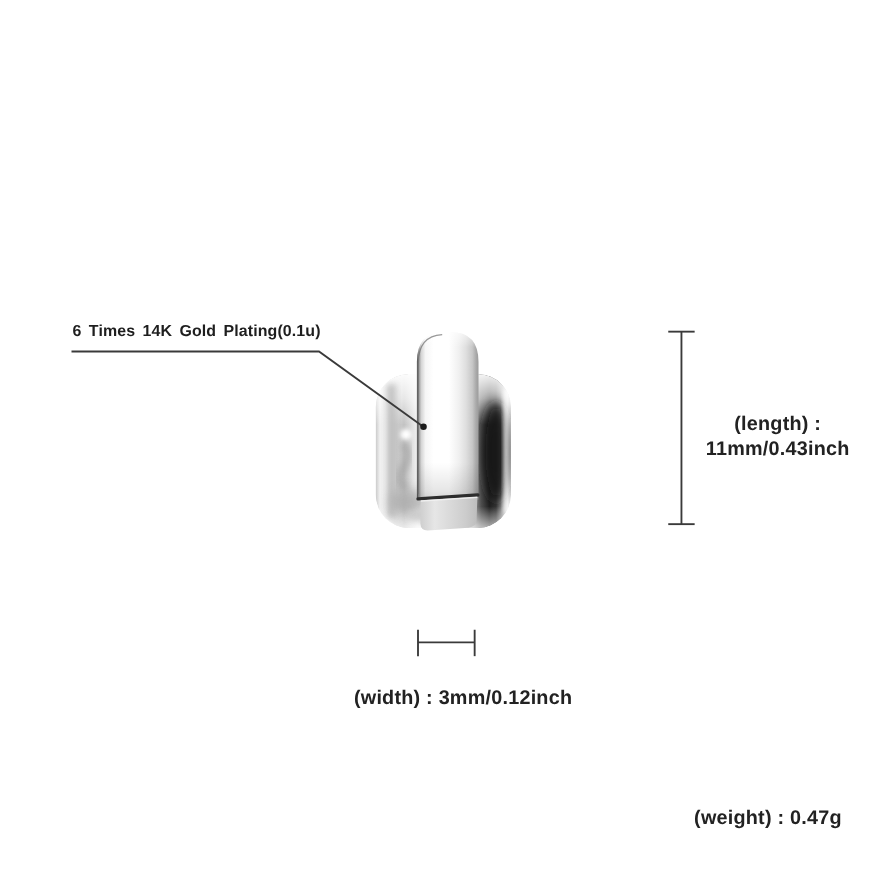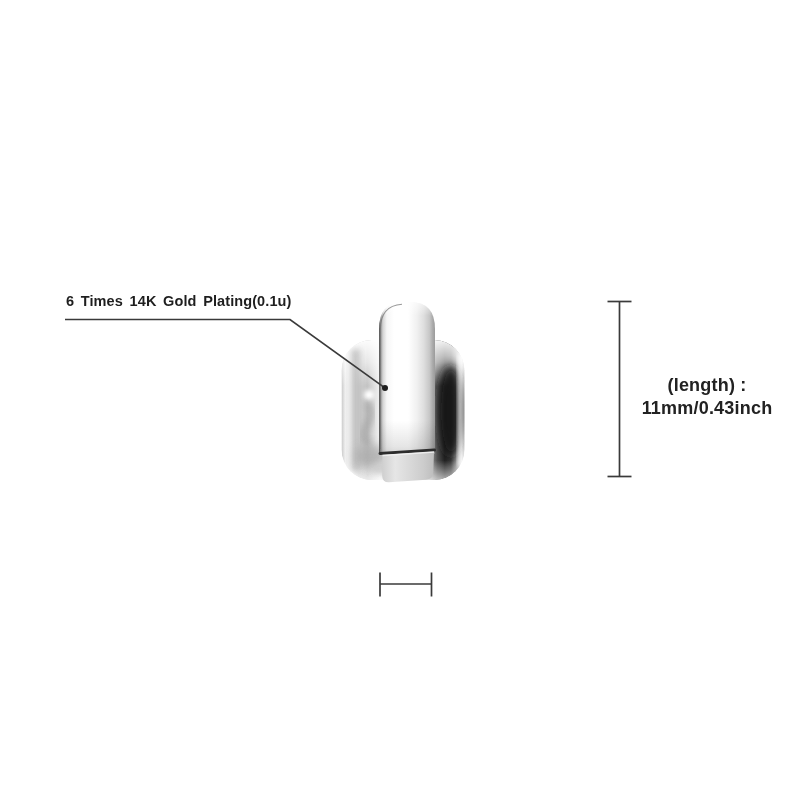--- a/index.html
+++ b/index.html
@@ -177,15 +177,17 @@
     </g>
   </svg>
 
   <div class="label callout-label">6 Times 14K Gold Plating(0.1u)</div>
 
   <div class="label length-label">
     <div>(length) :</div>
     <div>11mm/0.43inch</div>
   </div>
 
+  <div class="label width-label">(width) : 3mm/0.12inch</div>
 
+  <div class="label weight-label">(weight) : 0.47g</div>
 
 </div>
 
 </body></html>

